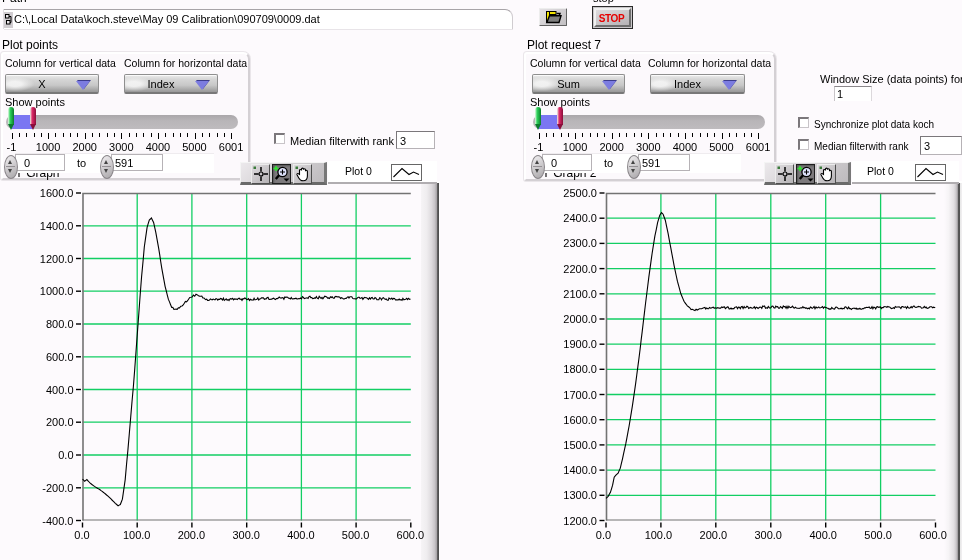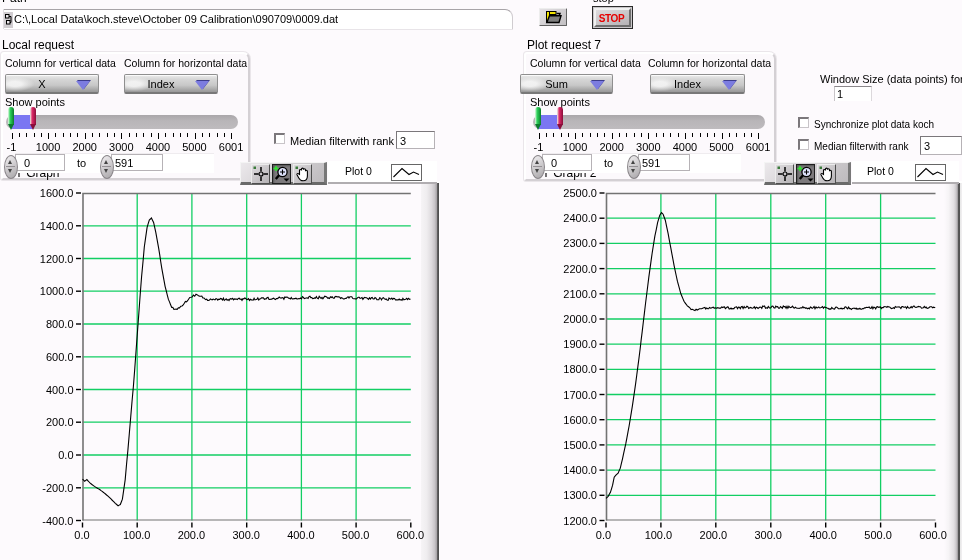--- a/index.html
+++ b/index.html
@@ -31,35 +31,35 @@
 
 <div class="lbl" style="left:2px;top:-7px;font-size:12px;">Path</div>
 <div class="abs" style="left:4px;top:9px;width:508px;height:19px;background:#fff;border-top:1px solid #a8a4a8;border-right:1px solid #d0ccd0;border-radius:0 8px 0 0;box-shadow:0 1px 0 #e8e4e8,-1px 0 0 #e0dce0;"></div>
 <div class="abs" style="left:4px;top:12px;width:9px;height:16px;background:#d0ccd0;">
 <svg width="9" height="16" style="position:absolute;left:0;top:0;">
 <rect x="1.5" y="2.5" width="3.5" height="3.5" fill="#e8e4e8" stroke="#000"></rect>
 <rect x="2.5" y="8.5" width="3.5" height="3.5" fill="#e8e4e8" stroke="#000"></rect>
 <path d="M5 4.5 L7 4.5 L7 10.5 L6 10.5" fill="none" stroke="#000"></path>
 </svg>
   </div>
-<div class="lbl" style="left:14px;top:14px;font-size:11px;">C:\,Local Data\koch.steve\October 09 Calibration\090709\0009.dat</div>
+<div class="lbl" style="left:14px;top:14px;font-size:11px;">C:\,Local Data\koch.steve\May 09 Calibration\090709\0009.dat</div>
 <div class="abs" style="left:539px;top:8px;width:26px;height:16px;background:linear-gradient(135deg,#e4e1e4,#c2bfc2);border:1px solid #888;border-top-color:#ededed;border-left-color:#ededed;border-bottom-color:#626262;border-right-color:#626262;border-radius:1px;">
 <svg width="26" height="16" style="position:absolute;left:0;top:0;">
 <rect x="6.5" y="2.5" width="9.5" height="3" fill="#f2e400" stroke="#000"></rect>
 <rect x="6.5" y="2.5" width="3" height="11" fill="#f2e400" stroke="#000"></rect>
 <path d="M16.5 4.5 h3.5 l-0.8 2.2" fill="none" stroke="#000" stroke-width="1.4"></path>
 <polygon points="9.5,6.8 21,6.8 19,13.5 6.8,13.5" fill="#7e7e7e" stroke="#000" stroke-width="1.4"></polygon>
 </svg>
   </div>
 <div class="lbl" style="left:593px;top:-7px;font-size:11px;">stop</div>
 <div class="abs" style="left:592px;top:6px;width:39px;height:21px;background:#c9c6c9;border:1px solid #2a2a2a;">
  <div class="abs" style="left:1px;top:1px;right:1px;bottom:1px;background:linear-gradient(160deg,#dedcde,#b5b2b5);border-top:2px solid #f0f0f0;border-left:2px solid #f0f0f0;border-bottom:2px solid #6e6e6e;border-right:2px solid #6e6e6e;"></div>
  <div class="lbl" style="left:0;top:6px;width:37px;text-align:center;color:#e60000;font-size:10px;font-weight:bold;letter-spacing:-0.4px;">STOP</div>
 </div>
-<div class="lbl" style="left:2px;top:40px;font-size:12px;">Local request</div>
+<div class="lbl" style="left:2px;top:40px;font-size:12px;">Plot points</div>
 <div class="panel" style="left:1px;top:52px;width:245px;height:124px;"></div>
 <div class="lbl" style="left:5px;top:58px;font-size:10.5px;">Column for vertical data</div>
 <div class="lbl" style="left:124px;top:58px;font-size:10.5px;">Column for horizontal data</div>
 <div class="dd" style="left:5px;top:74px;width:92px;">
     <div class="ddtxt" style="left:-10px;">X</div>
     <div class="trib" style="right:7px;"></div>
     <div class="tri" style="right:8px;"></div>
   </div>
 <div class="dd" style="left:124px;top:74px;width:92px;">
     <div class="ddtxt" style="left:-10px;">Index</div>
@@ -131,21 +131,21 @@
     <div class="abs" style="left:1px;top:10px;width:9px;height:1px;background:#949094;"></div>
   </div>
 <div class="cb" style="left:274px;top:133px;"></div>
 <div class="lbl" style="left:290px;top:136px;">Median filterwith rank</div>
 <div class="wfield" style="left:396px;top:131px;width:37px;height:16px;border-top:1px solid #7b777b;border-left:1px solid #7b777b;"></div>
 <div class="lbl" style="left:400px;top:136px;">3</div>
 <div class="lbl" style="left:527px;top:40px;font-size:12px;">Plot request 7</div>
 <div class="panel" style="left:524px;top:52px;width:248px;height:125px;"></div>
 <div class="lbl" style="left:530px;top:58px;font-size:10.5px;">Column for vertical data</div>
 <div class="lbl" style="left:648px;top:58px;font-size:10.5px;">Column for horizontal data</div>
-<div class="dd" style="left:520px;top:74px;width:91px;">
+<div class="dd" style="left:532px;top:74px;width:91px;">
     <div class="ddtxt" style="left:-10px;">Sum</div>
     <div class="trib" style="right:7px;"></div>
     <div class="tri" style="right:8px;"></div>
   </div>
 <div class="dd" style="left:650px;top:74px;width:93px;">
     <div class="ddtxt" style="left:-10px;">Index</div>
     <div class="trib" style="right:7px;"></div>
     <div class="tri" style="right:8px;"></div>
   </div>
 <div class="lbl" style="left:530px;top:97px;">Show points</div>

